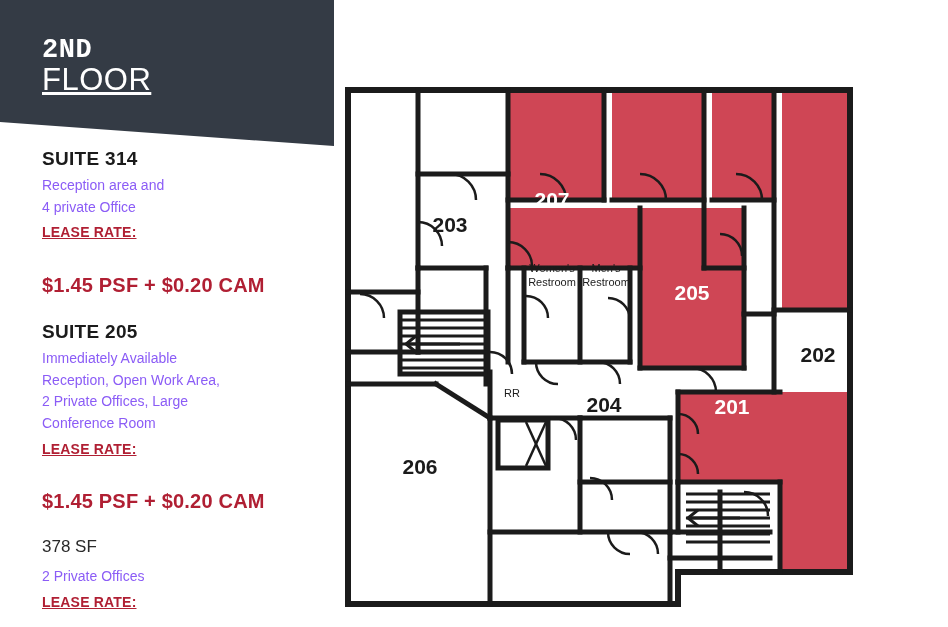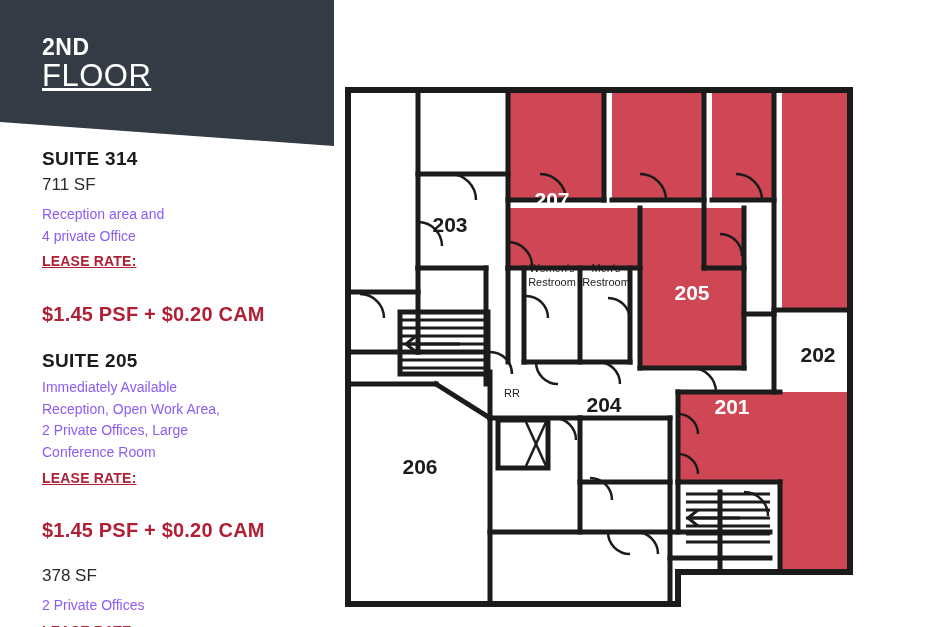--- a/index.html
+++ b/index.html
@@ -26,24 +26,25 @@
     clip-path: polygon(0 0, 334px 0, 334px 146px, 0 122px);
   }
   .banner-title {
     position: absolute;
     left: 42px;
     top: 36px;
     color: #ffffff;
     line-height: 1.04;
   }
   .banner-line1 {
-    font-size: 23px;
+    font-size: 27px;
     font-weight: bold;
     letter-spacing: 0.5px;
     display: block;
+    font-family: Liberation Mono, monospace;
   }
   .banner-line2 {
     font-size: 31px;
     font-weight: normal;
     letter-spacing: 0.5px;
     display: block;
     text-decoration: underline;
   }
 
   
@@ -113,21 +114,20 @@
 <div class="banner"></div>
 <div class="banner-title">
   <span class="banner-line1">2ND</span>
   <span class="banner-line2">FLOOR</span>
 </div>
 
 <div class="suites">
 
   <div class="suite">
     <div class="suite-name">SUITE 314</div>
-    <div class="suite-size">711 SF</div>
     <div class="suite-desc">
       <div>Reception area and</div>
       <div>4 private Office</div>
     </div>
     <div class="lease-label">LEASE RATE:</div>
     <div class="lease-rate">$1.45 PSF + $0.20 CAM</div>
   </div>
 
   <div class="suite">
     <div class="suite-name">SUITE 205</div>

